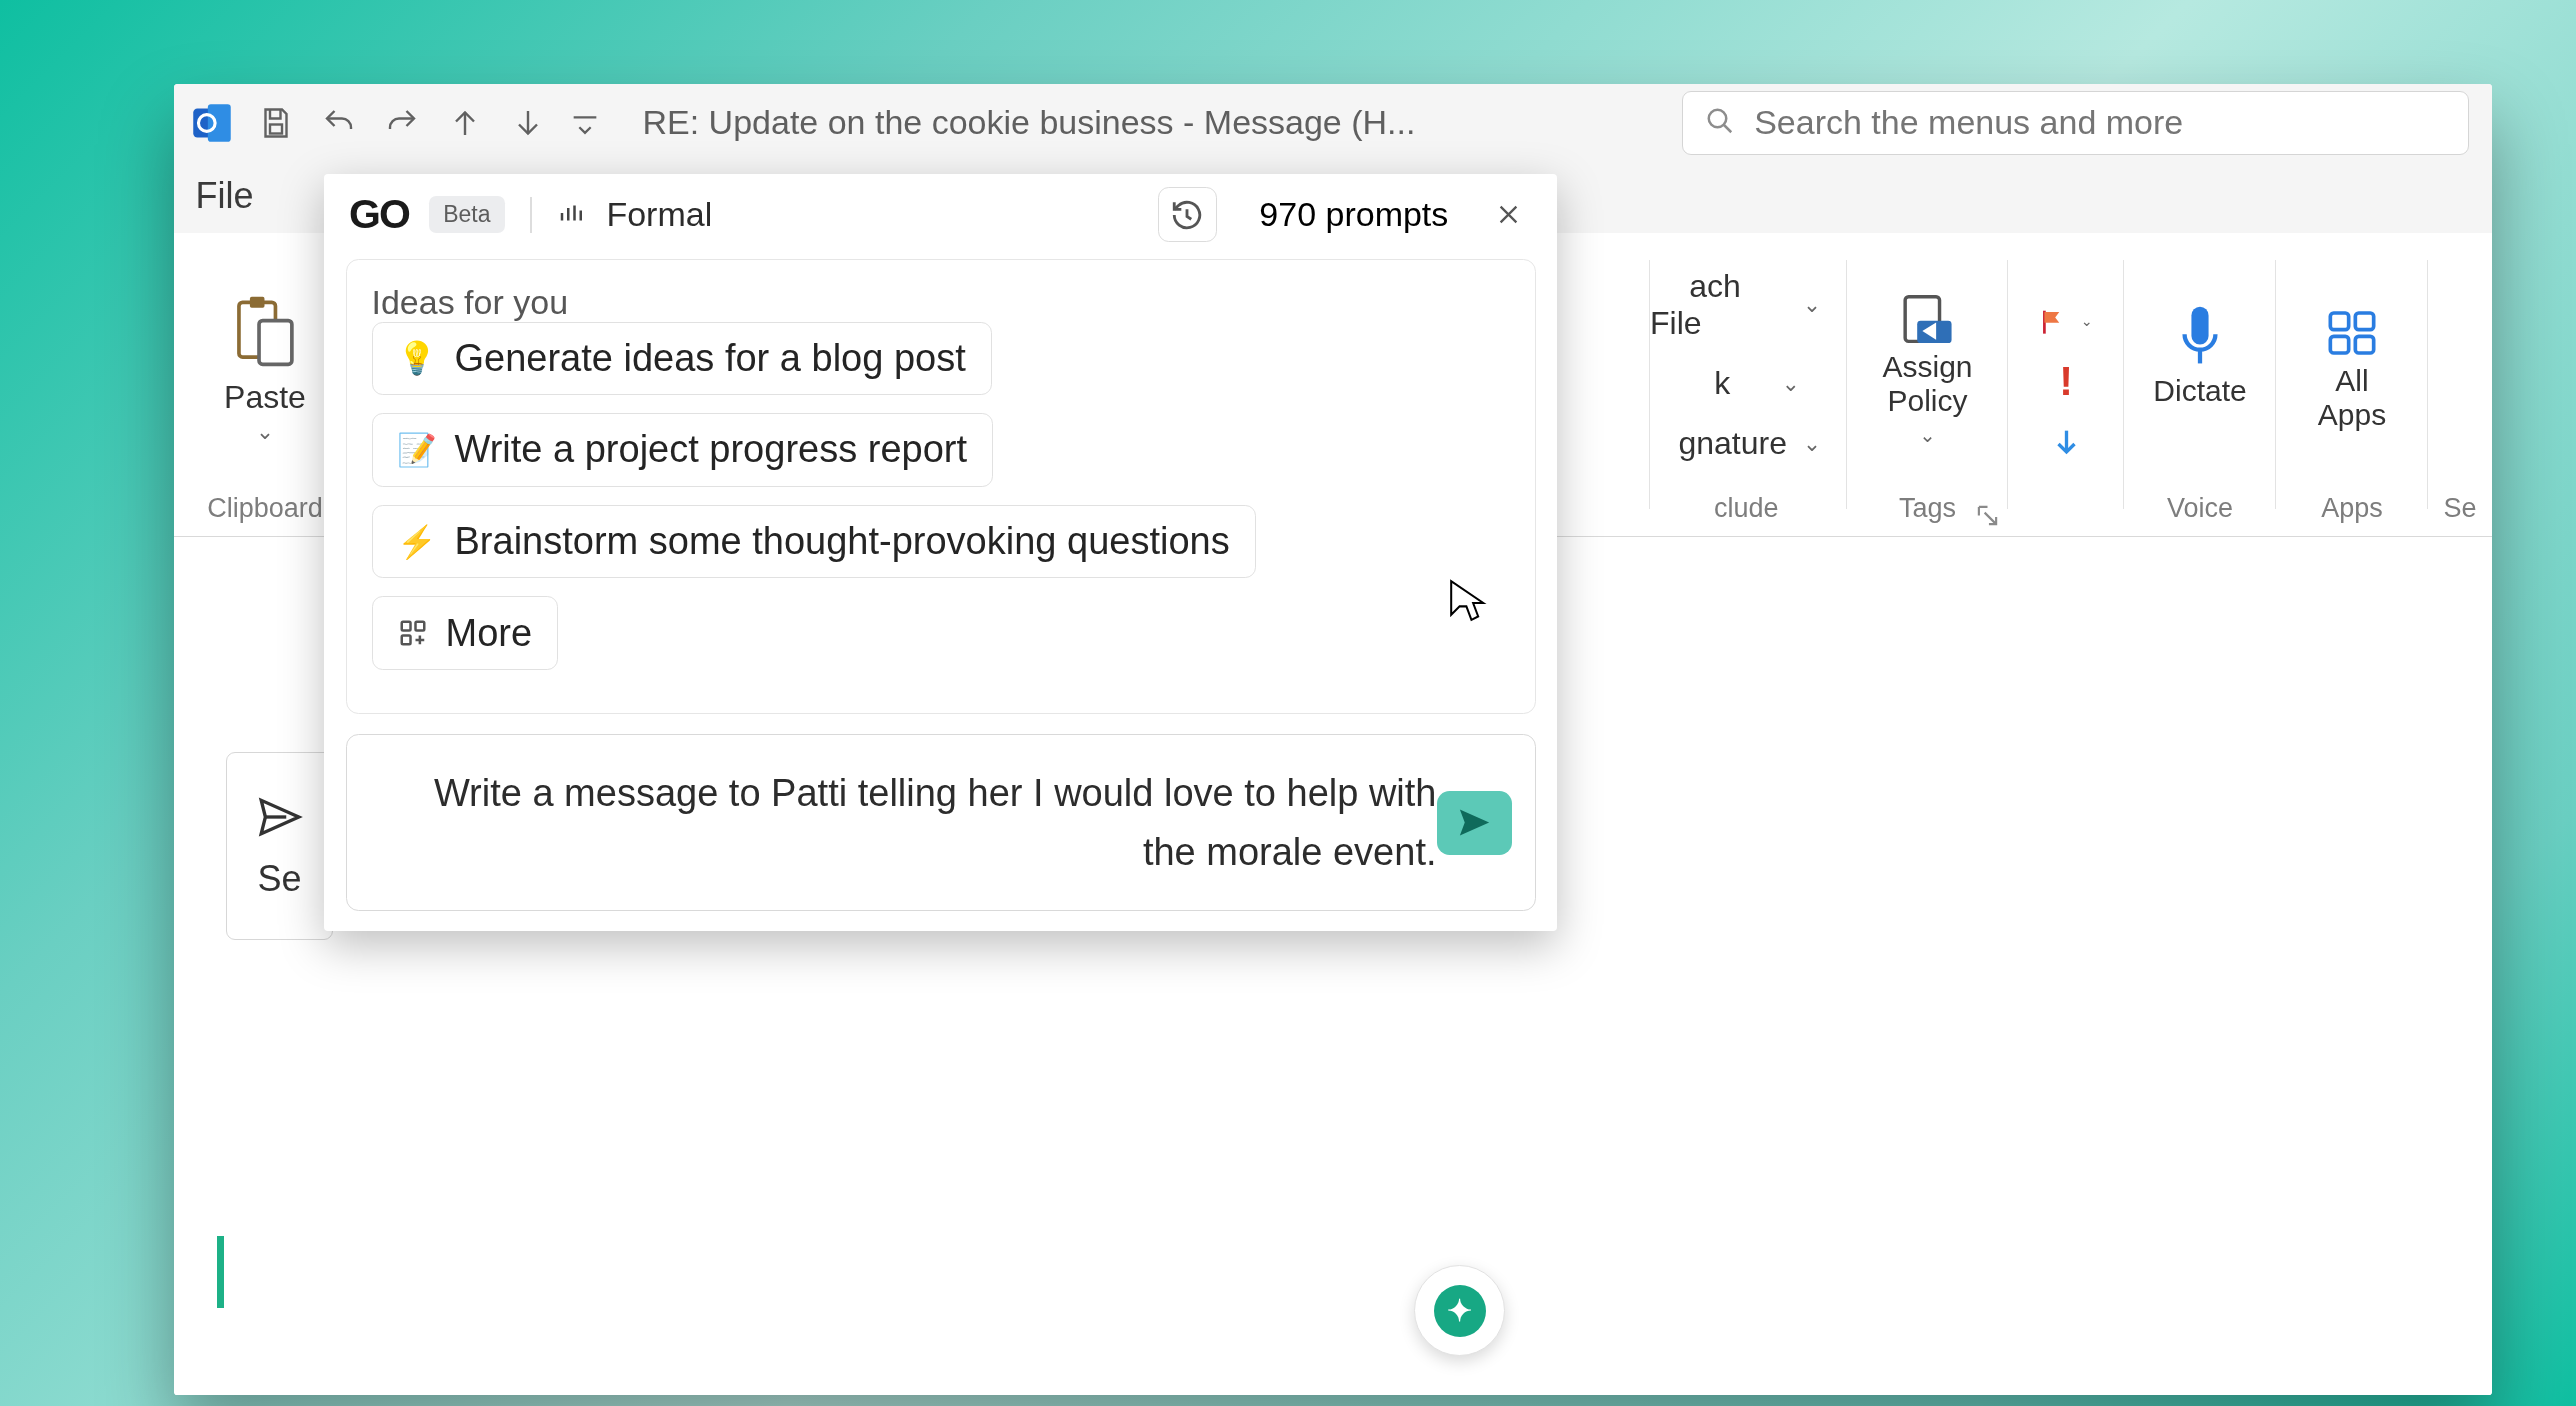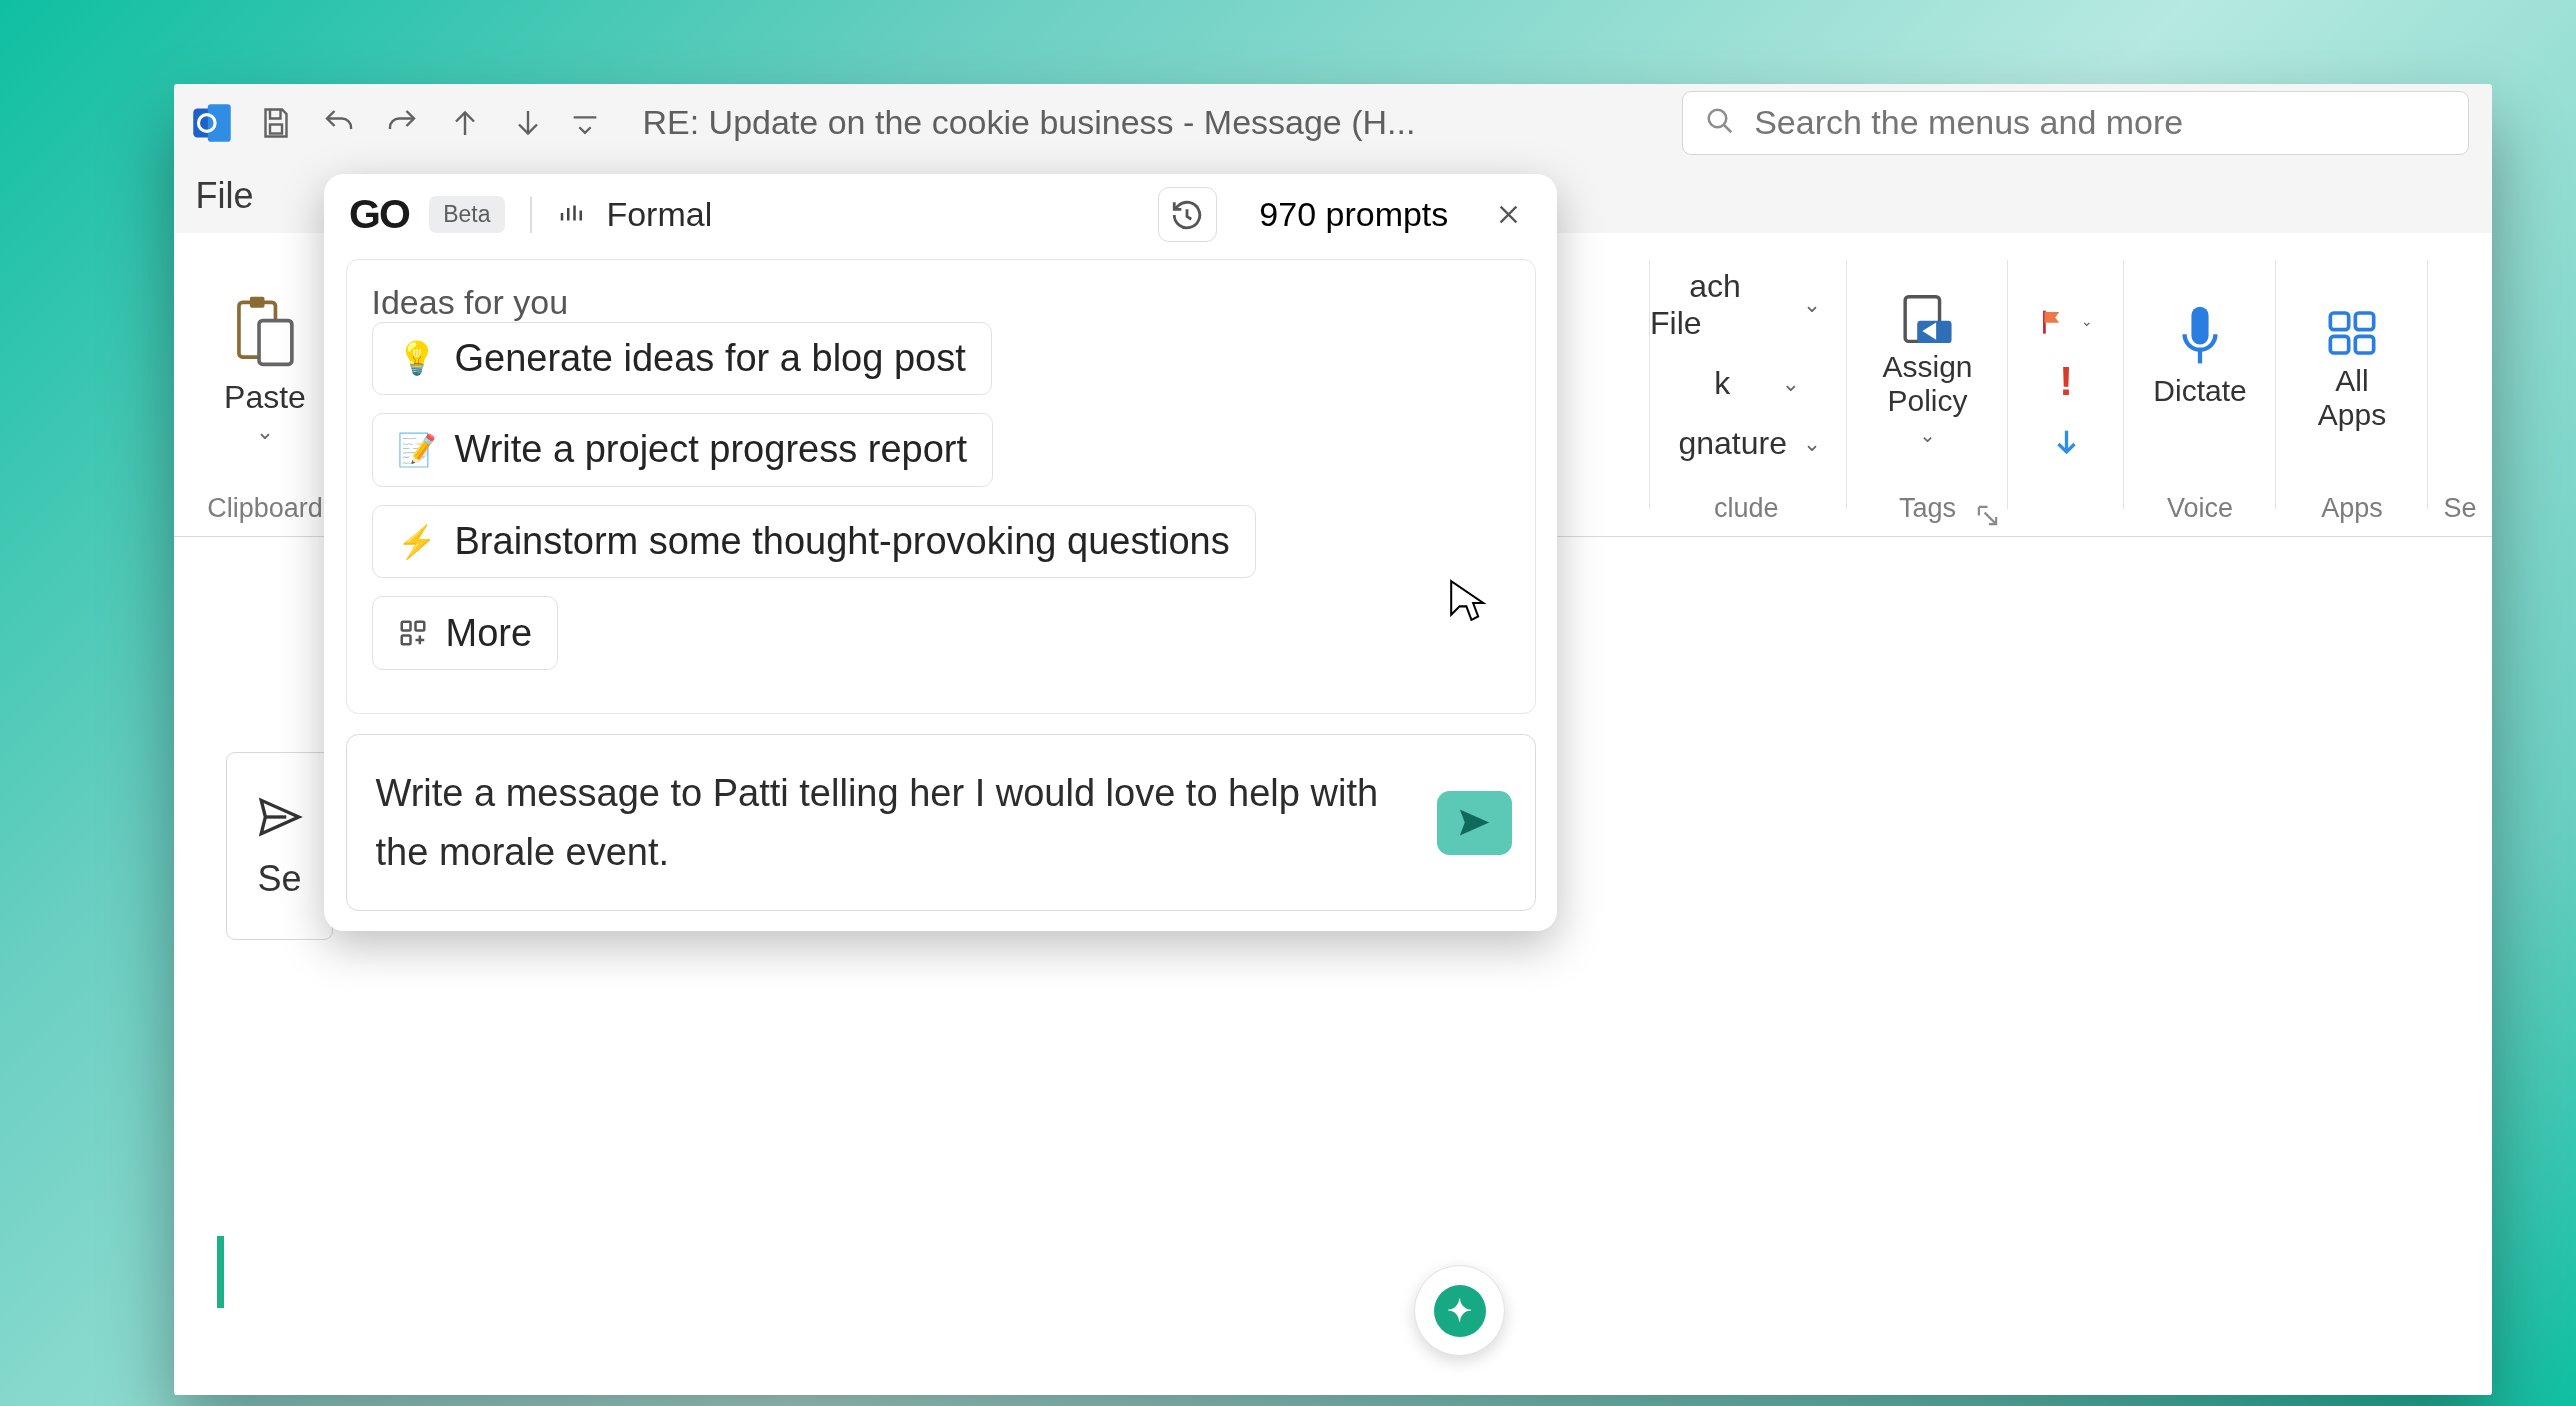--- a/index.html
+++ b/index.html
@@ -109,21 +109,21 @@
     position:absolute;left:43px;top:699px;width:7.2px;height:72px;
     background:#1db187;
   }
 
   
   .go-panel{
     position:absolute;
     left:324px; top:174px;
     width:1233px;
     background:#fff;
-    border-radius:20px;
+    border-radius:4px;
     box-shadow:0 14.3px 45px rgba(0,0,0,.25);
     z-index:50;
     padding-bottom:19.7px;
   }
   .go-header{
     display:flex;align-items:center;height:81px;padding:0 25px;gap:19.7px;
   }
   .go-logo{font-size:41px;font-weight:800;color:#1a1a1a;letter-spacing:-1.8px;}
   .beta-badge{background:#ecedef;color:#5d5d5d;font-size:23px;padding:5.4px 14.3px;border-radius:7.2px;}
   .vdiv{width:1.8px;height:36px;background:#ddd;margin:0 5.4px;}
@@ -148,21 +148,21 @@
     display:inline-flex;align-items:center;gap:18px;
     border:1.8px solid #e1e1e1;border-radius:10.7px;
     padding:14.3px 25px;font-size:38px;color:#242424;
     margin:0 12.5px 18px 0;background:#fff;
   }
   .idea-chip .emj{width:39px;height:39px;display:flex;align-items:center;justify-content:center;font-size:32px;}
   .more-chip svg{width:30px;height:30px;stroke:#555;fill:none;stroke-width:2;}
 
   .prompt-box{
     margin:19.7px 21.5px 0 21.5px;border:1.8px solid #d9d9d9;border-radius:12.5px;
-    padding:29px 98px 29px 29px;position:relative;min-height:134px;
+    padding:29px 98px 29px 29px;position:relative;min-height:134px;text-align:right;
   }
   .prompt-text{font-size:38px;color:#2c2c2c;line-height:1.55;}
   .send-btn{
     position:absolute;right:23px;top:50%;transform:translateY(-50%);
     width:75px;height:64px;border-radius:12.5px;
     background:#5cc9b7;display:flex;align-items:center;justify-content:center;
   }
   .send-btn svg{width:39px;height:39px;fill:#0f6a5b;}
 
   .anchor-bubble{

